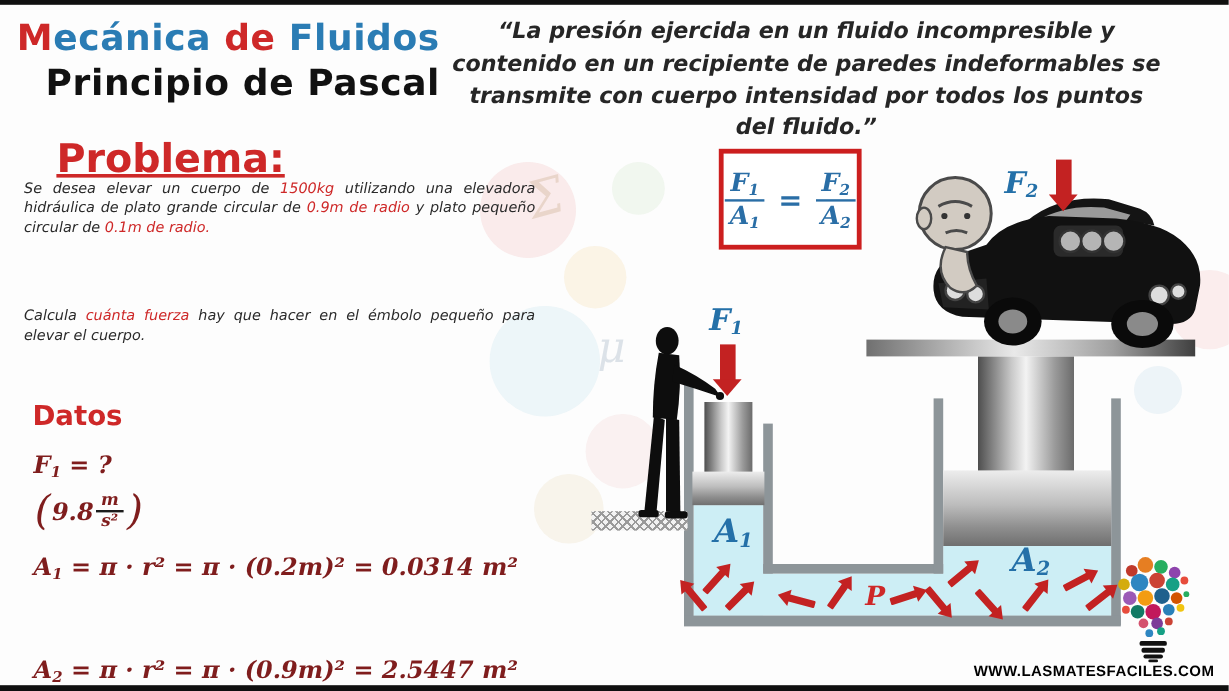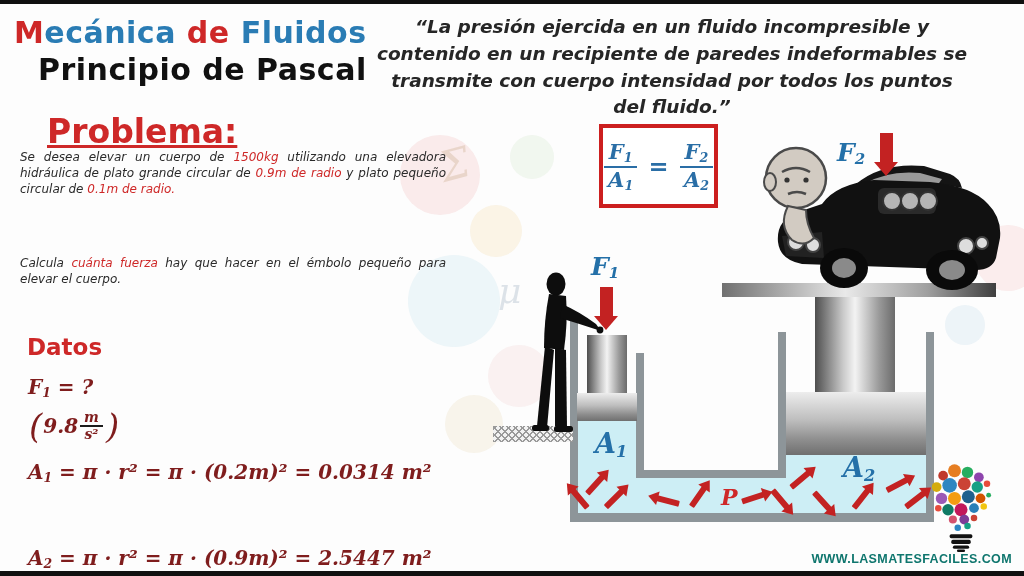--- a/index.html
+++ b/index.html
@@ -63,21 +63,21 @@
   .press-label{font-family:"DejaVu Serif",serif;font-style:italic;font-weight:bold;color:#2470a8;}
   .press-label sub{font-size:.6em;vertical-align:-.22em;}
   .label-p{color:var(--red);font-size:22px;}
 
   .arrow-down{width:13px;background:var(--arrow);}
   .arrow-down::after{content:"";position:absolute;left:-6px;bottom:-13px;border-top:14px solid var(--arrow);border-left:12px solid transparent;border-right:12px solid transparent;}
 
   .f-arrow{position:absolute;width:23px;height:6px;background:var(--arrow);border-radius:1px;}
   .f-arrow::after{content:"";position:absolute;right:-9px;top:-4px;border-left:10px solid var(--arrow);border-top:7px solid transparent;border-bottom:7px solid transparent;}
 
-  .site-url{right:12px;top:552px;font-size:12.5px;font-weight:bold;letter-spacing:.4px;color:#0f766e;font-family:"Liberation Sans",sans-serif;}
+  .site-url{right:12px;top:552px;font-size:12.5px;font-weight:bold;letter-spacing:.4px;color:#000000;font-family:"Liberation Sans",sans-serif;}
 </style>
 </head>
 <body>
 
 <div class="abs">
   <div class="abs wm-circle" style="left:400px;top:135px;width:80px;height:80px;background:#f4c9c9;"></div>
   <div class="abs wm-circle" style="left:470px;top:205px;width:52px;height:52px;background:#f7e3ba;"></div>
   <div class="abs wm-circle" style="left:408px;top:255px;width:92px;height:92px;background:#cfe7f2;"></div>
   <div class="abs wm-circle" style="left:488px;top:345px;width:62px;height:62px;background:#f3d9d9;"></div>
   <div class="abs wm-circle" style="left:510px;top:135px;width:44px;height:44px;background:#d9ead5;"></div>

